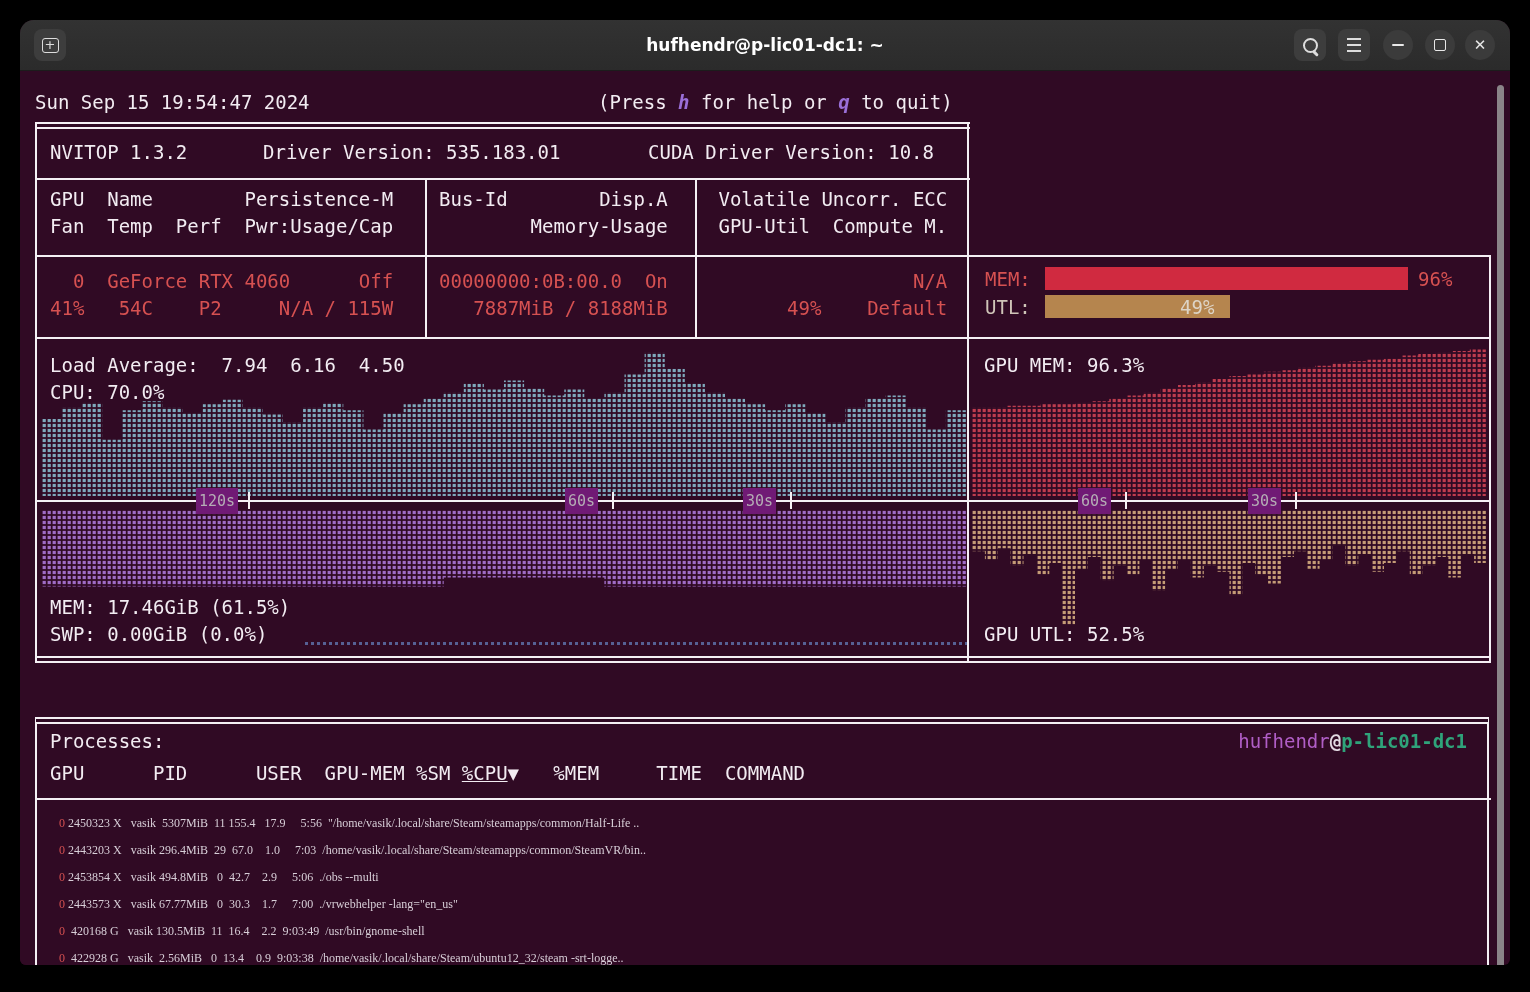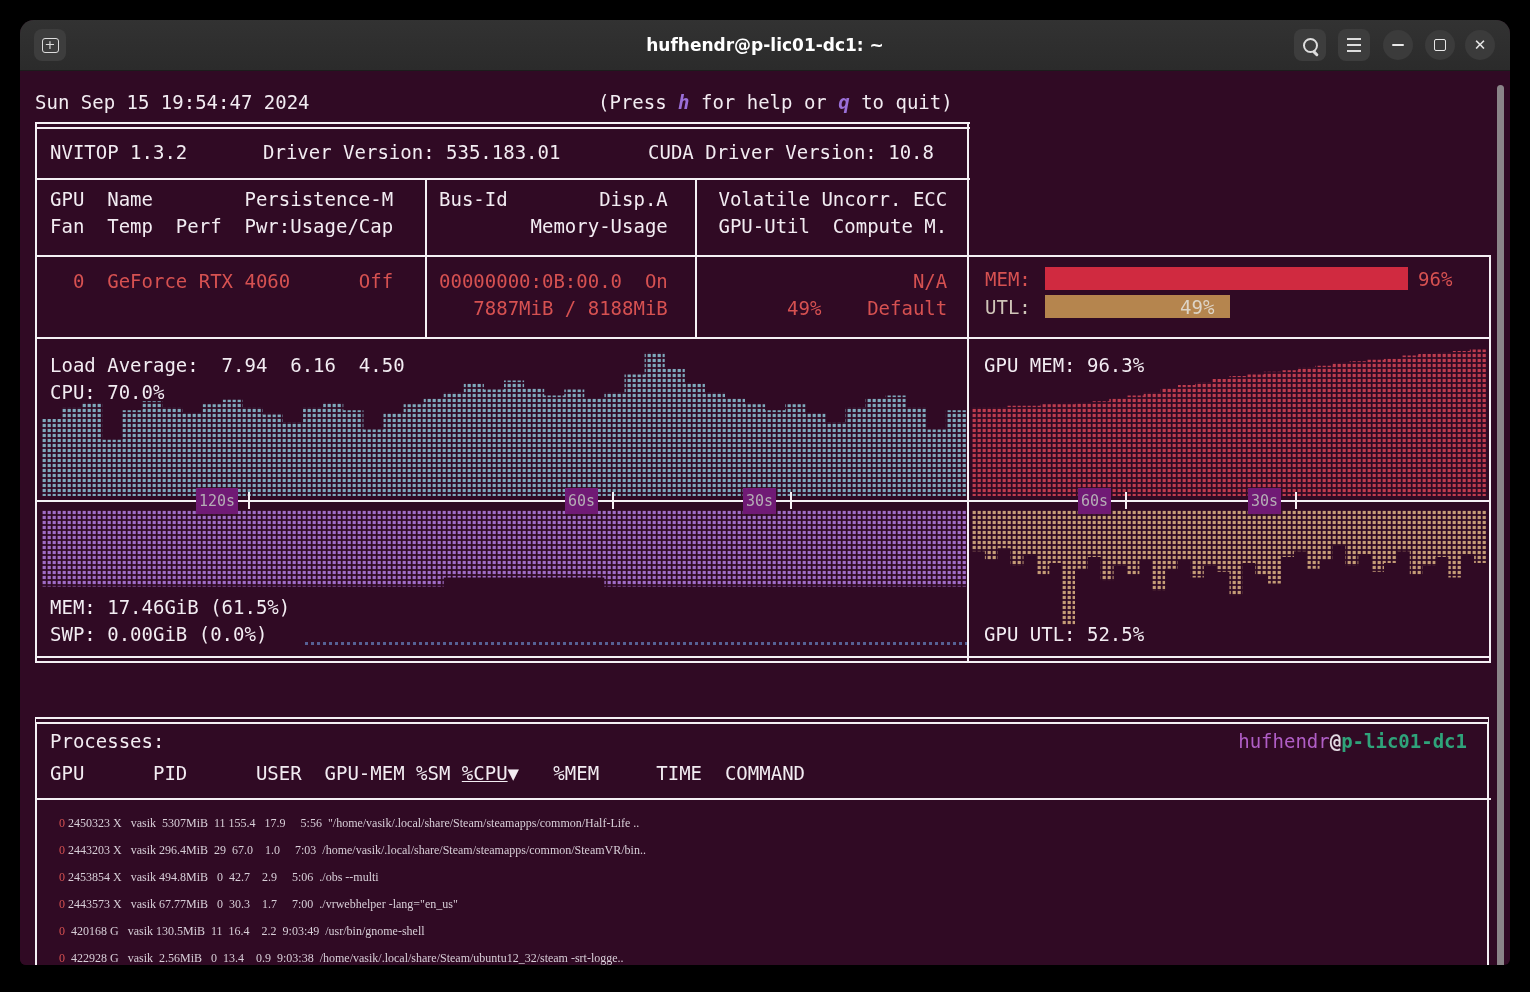--- a/index.html
+++ b/index.html
@@ -97,21 +97,21 @@
     <div class="vl" style="left:675px;top:96px;height:161px"></div>
 
     <span class="t" style="left:30px;top:57px">NVITOP 1.3.2</span>
     <span class="t" style="left:243px;top:57px">Driver Version: 535.183.01</span>
     <span class="t" style="left:628px;top:57px">CUDA Driver Version: 10.8</span>
 
     <div class="t" style="left:419px;top:104px"><div>Bus-Id        Disp.A</div><div>        Memory-Usage</div></div>
     <div class="t" style="left:30px;top:104px"><div>GPU  Name        Persistence-M</div><div>Fan  Temp  Perf  Pwr:Usage/Cap</div></div>
     <div class="t" style="left:687px;top:104px"><div> Volatile Uncorr. ECC</div><div> GPU-Util  Compute M.</div></div>
 
-    <div class="t red" style="left:30px;top:186px"><div>  0  GeForce RTX 4060      Off</div></div>
+    <div class="t red" style="left:30px;top:186px"><div>  0  GeForce RTX 4060      Off</div><div>41%   54C    P2     N/A / 115W</div></div>
     <div class="t red" style="left:419px;top:186px"><div>00000000:0B:00.0  On</div><div>   7887MiB / 8188MiB</div></div>
     <div class="t red" style="left:687px;top:186px"><div>                  N/A</div><div>       49%    Default</div></div>
 
     <span class="t red" style="left:965px;top:184px">MEM:</span>
     <div class="barfill" id="mem-bar" style="left: 1025px; top: 185px; background: rgb(208, 42, 64); width: 363px;"></div>
     <span class="t red" id="mem-bar-pct" style="top: 184px; left: 1398px;">96%</span>
     <span class="t" style="left:965px;top:212px;color:#cfc5b8">UTL:</span>
     <div class="barfill" id="utl-bar" style="left: 1025px; top: 213px; background: rgb(181, 133, 78); width: 185px;"></div>
     <span class="t" id="utl-bar-pct" style="top: 212px; color: rgb(221, 212, 198); left: 1160px;">49%</span>
 

